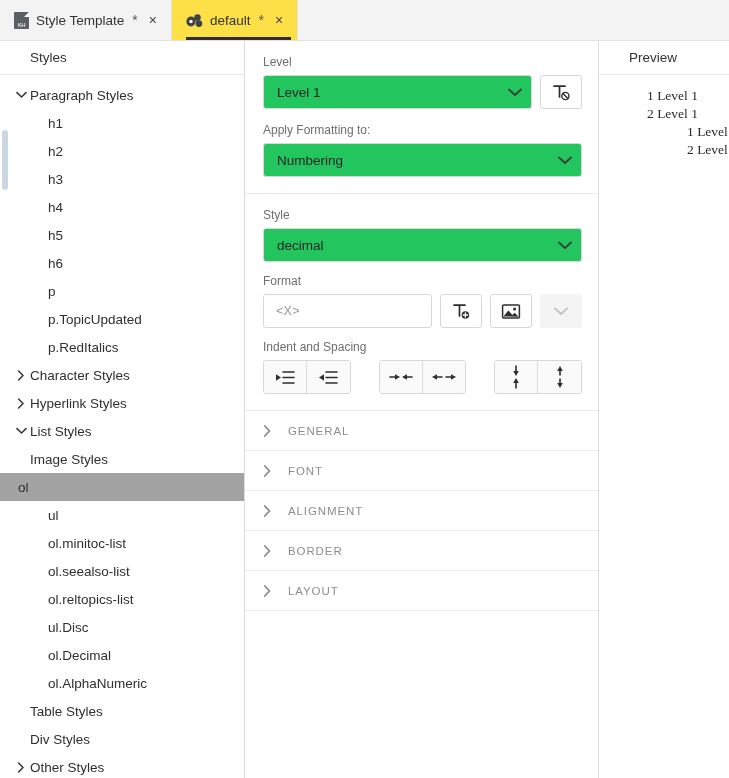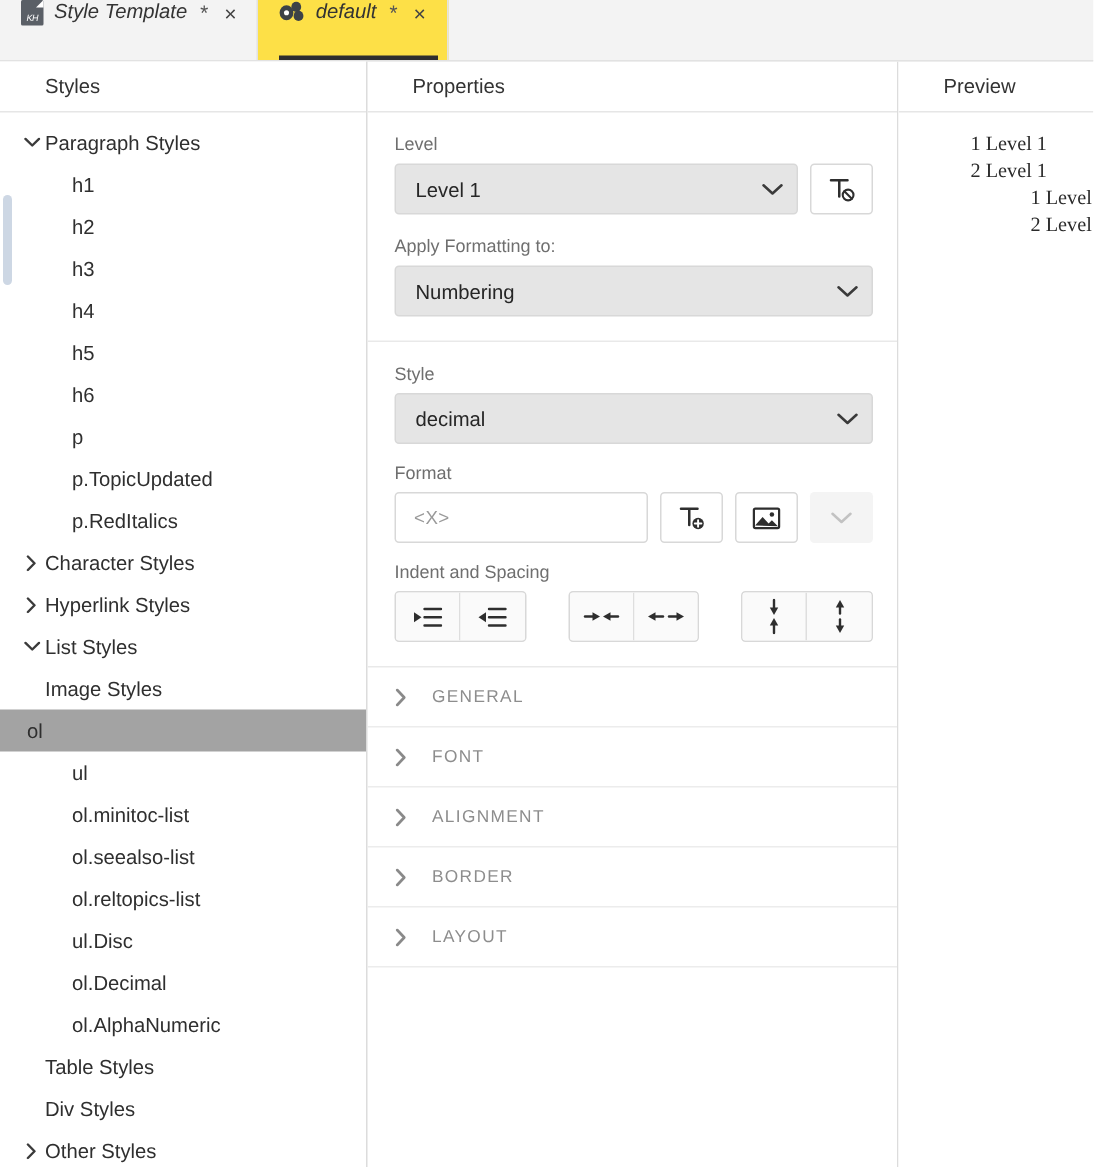--- a/index.html
+++ b/index.html
@@ -15,29 +15,29 @@
   .tabbar {
     height: 41px;
     background: #f3f3f3;
     border-bottom: 1px solid #e2e2e2;
     display: flex;
     align-items: stretch;
     position: relative;
   }
   .tab {
     display: flex;
+    align-items: center;
     gap: 7px;
     padding: 0 11px 0 14px;
     font-size: 13.5px;
     color: #333;
     position: relative;
     background: #f3f3f3;
     border-right: 1px solid #e2e2e2;
     cursor: default;
-    font-style: italic;
   }
   .tab.active {
     background: #fde047;
   }
   .tab.active::after {
     content: "";
     position: absolute;
     left: 14px; right: 6px; bottom: 0;
     height: 3px;
     background: #2e2e2e;
@@ -153,21 +153,21 @@
     color: #6f6f6f;
     margin-bottom: 6px;
   }
   .row { display: flex; align-items: center; gap: 8px; }
 
   .select {
     flex: 1;
     height: 34px;
     border: 1px solid #d8d8d8;
     border-radius: 3px;
-    background: #e5e5e5;
+    background: #22c55e;
     display: flex;
     align-items: center;
     padding: 0 9px 0 13px;
     font-size: 13.5px;
     color: #262626;
     cursor: default;
     justify-content: space-between;
   }
   .select .chev-d { color: #3a3a3a; flex: none; margin-left: 8px; }
 
@@ -380,21 +380,20 @@
                 <path d="M1.6 1 L6 5.5 L1.6 10" fill="none" stroke="#3b3b3b" stroke-width="1.6" stroke-linecap="round" stroke-linejoin="round"></path>
               </svg>
             </span>
             <span class="lbl">Other Styles</span>
           </div>
         </div>
     </div>
   </div>
 
   <div class="properties">
-    <div class="panel-header">Properties</div>
     <div class="prop-body">
 
       <div class="prop-block">
         <div class="field-label">Level</div>
         <div class="row">
           <div class="select">
             <span>Level 1</span>
             <span class="chev-d">
               <svg width="14" height="9" viewBox="0 0 14 9">
                   <path d="M1 1.5 L7 7 L13 1.5" fill="none" stroke="#3a3a3a" stroke-width="1.7" stroke-linecap="round" stroke-linejoin="round"></path>

